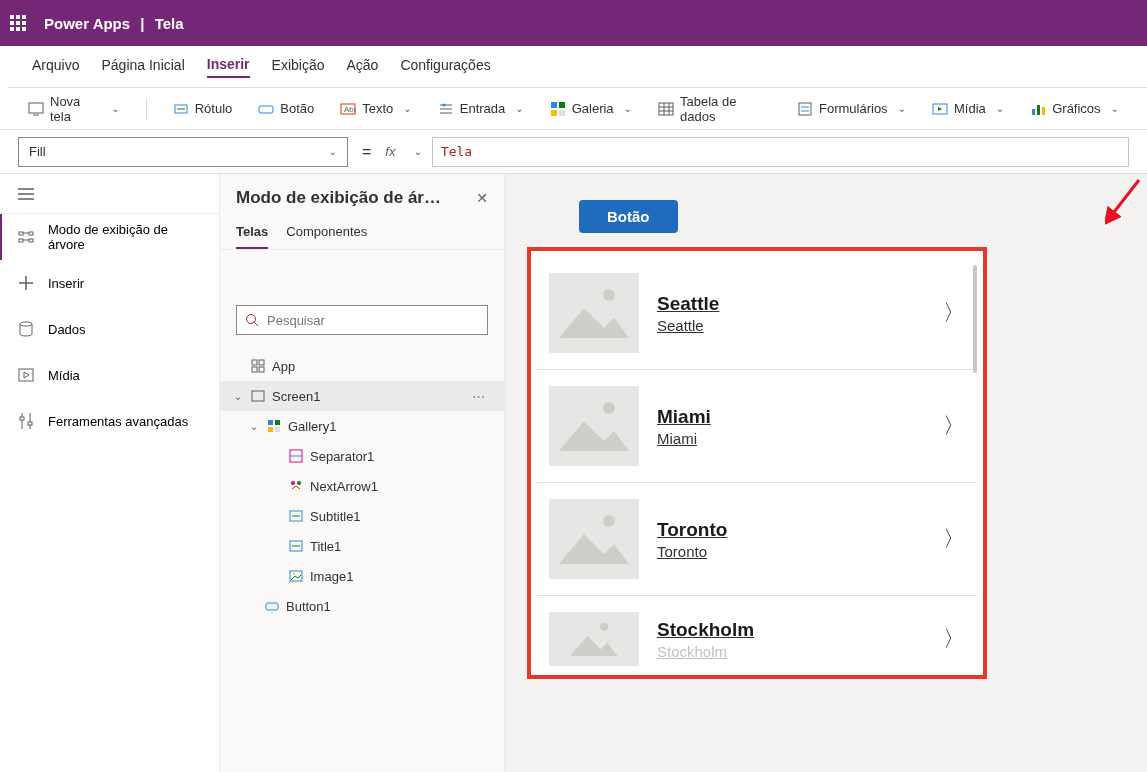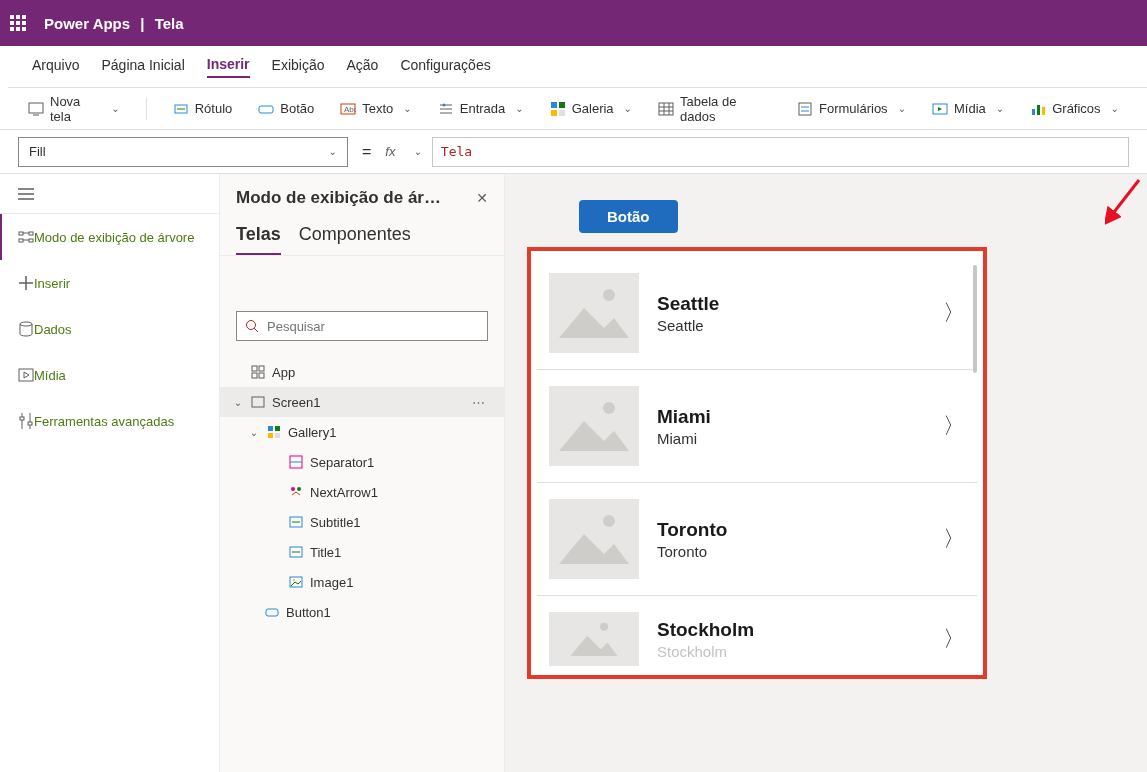--- a/index.html
+++ b/index.html
@@ -30,31 +30,31 @@
 .fx-box { display:flex; align-items:center; gap:14px; color:#605e5c; font-style:italic; font-size:13px; }
 .fx-input-wrap { flex:1; height:30px; border:1px solid #c8c6c4; background:#fff; display:flex; align-items:center; padding:0 8px; }
 .fx-value { color:#b22222; font-family: Consolas, monospace; font-size:13px; }
 
 
 .main { display:flex; height:calc(772px - 46px - 42px - 42px - 44px); background:#f3f2f1; }
 
 
 .rail { width:220px; background:#fff; border-right:1px solid #edebe9; }
 .rail-toggle { height:40px; display:flex; align-items:center; padding:0 18px; border-bottom:1px solid #edebe9; }
-.rail-item { height:46px; display:flex; align-items:center; padding:0 18px; cursor:pointer; color:#4d7c0f; font-size:13px; }
+.rail-item { height:46px; display:flex; align-items:center; padding:0 18px; gap:14px; cursor:pointer; color:#000000; font-size:13px; }
 .rail-item.active { background:#fff; border-left:2px solid #742774; padding-left:16px; }
 .rail-item .ric { width:16px; height:16px; display:inline-flex; align-items:center; justify-content:center; color:#605e5c; }
 
 
 .tree-panel { width:285px; background:#faf9f8; border-right:1px solid #edebe9; display:flex; flex-direction:column; }
 .tree-header { display:flex; align-items:center; justify-content:space-between; padding:14px 16px 8px 16px; }
 .tree-title { font-size:17px; font-weight:600; white-space:nowrap; overflow:hidden; text-overflow:ellipsis; max-width: 230px; }
 .tree-close { cursor:pointer; color:#605e5c; font-size:14px; }
 .tree-tabs { display:flex; gap:18px; padding:0 16px; border-bottom:1px solid #edebe9; }
-.tree-tab { padding:8px 0; font-size:18px; cursor:pointer; }
+.tree-tab { padding:8px 0; font-size:13px; cursor:pointer; }
 .tree-tab.active { border-bottom:2px solid #742774; color:#323130; font-weight:600; }
 .tree-search { margin:12px 16px; }
 .tree-search-box { width:100%; height:30px; border:1px solid #8a8886; display:flex; align-items:center; padding:0 8px; gap:8px; background:#fff;margin-top:43px; }
 .tree-search-box input { border:none; outline:none; flex:1; font-size:13px; }
 .tree-body { padding:4px 0; }
 .tree-row { height:30px; display:flex; align-items:center; padding:0 12px; gap:6px; font-size:13px; cursor:pointer; }
 .tree-row.sel { background:#edebe9; }
 .tree-exp { width:12px; text-align:center; color:#605e5c; font-size:10px; }
 .tree-ind1 { padding-left: 28px; }
 .tree-ind3 { padding-left: 68px; }
@@ -68,21 +68,21 @@
 
 .arrow-svg { position:absolute; top:2px; left:600px; pointer-events:none; }
 
 
 .gallery-frame { border:4px solid #e13b2b; background:#fff; width:460px; height:432px; padding:6px; margin-left:6px; position:relative; }
 .gallery-scroll { overflow:hidden; height:100%; position:relative; }
 .g-item { display:flex; align-items:center; padding:16px 12px; border-bottom:1px solid #e1dfdd; gap:18px; }
 .g-item:first-child { border-top:none; }
 .g-thumb { width:90px; height:80px; background:#e8e6e4; position:relative; }
 .g-thumb svg { width:100%; height:100%; }
-.g-text { flex:1; }
+.g-text { flex:1;text-decoration:underline; }
 .g-title { font-size:19px; font-weight:600; color:#1b1a19; }
 .g-sub { font-size:15px; color:#323130; margin-top:2px; }
 .g-arrow { color:#323130; font-size:22px; }
 .g-scrollbar { position:absolute; right:0; top:8px; width:4px; height:108px; background:#c8c6c4; border-radius:2px; }
 
 
 svg { display:block; }
 </style>
 </head>
 <body>

